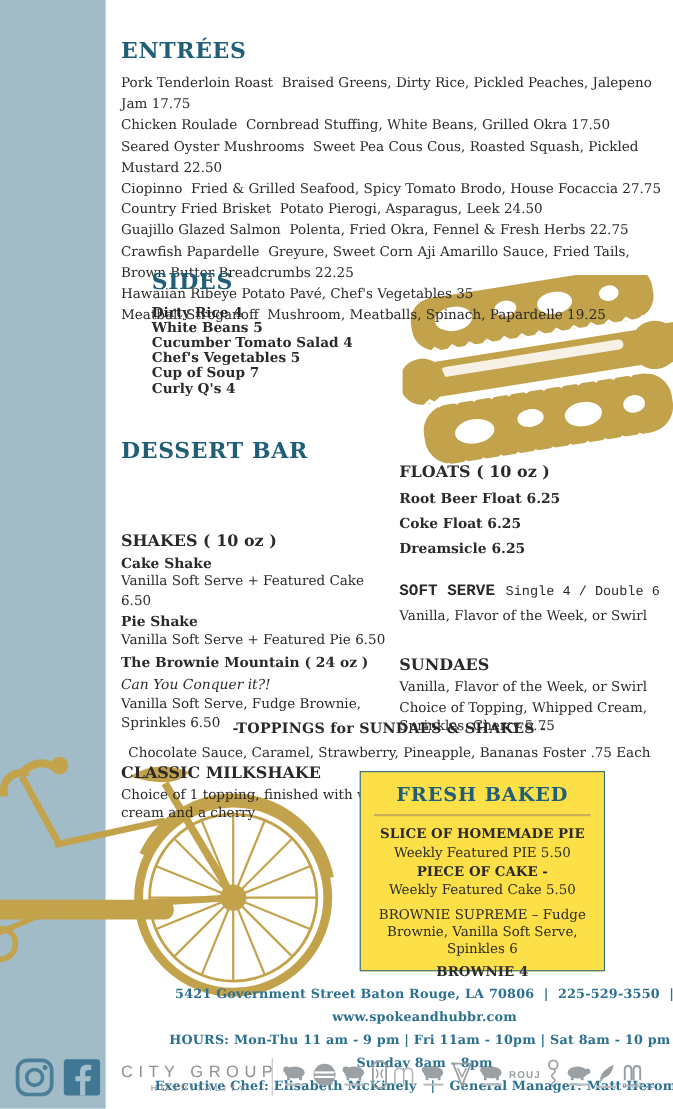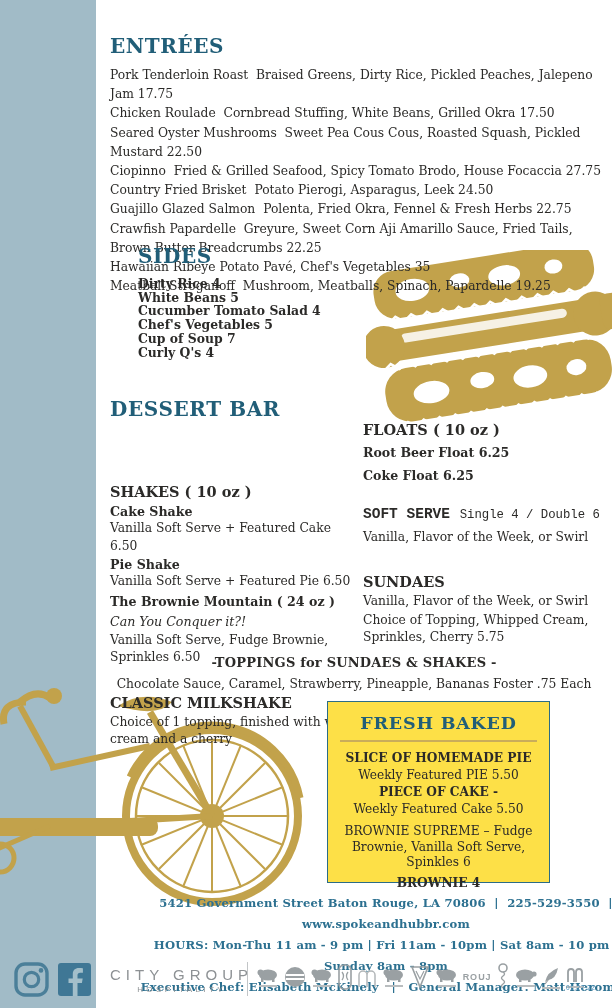--- a/index.html
+++ b/index.html
@@ -182,20 +182,21 @@
     <span class="b">6.50</span></div>
   <div class="gap26"></div>
   <div class="d-sub">CLASSIC MILKSHAKE</div>
   <div class="d-desc">Choice of 1 topping, finished with whip cream and a cherry</div>
 </div>
 
 <div class="col-right">
   <div class="d-sub">FLOATS ( 10 oz )</div>
   <div class="float-line">Root Beer Float 6.25</div>
   <div class="float-line">Coke Float 6.25</div>
+  <div class="float-line">Dreamsicle 6.25</div>
   <div class="gap18"></div>
   <div style="margin-bottom:4px;font-family:Liberation Mono, monospace;">
     <span class="d-sub">SOFT SERVE</span>
     <span class="d-desc">Single 4 / Double 6</span>
   </div>
   <div class="d-desc">Vanilla, Flavor of the Week, or Swirl</div>
   <div class="gap26"></div>
   <div class="d-sub">SUNDAES</div>
   <div class="d-desc">Vanilla, Flavor of the Week, or Swirl</div>
   <div class="d-desc"><span>Choice of Topping, Whipped Cream, Sprinkles, Cherry</span>

